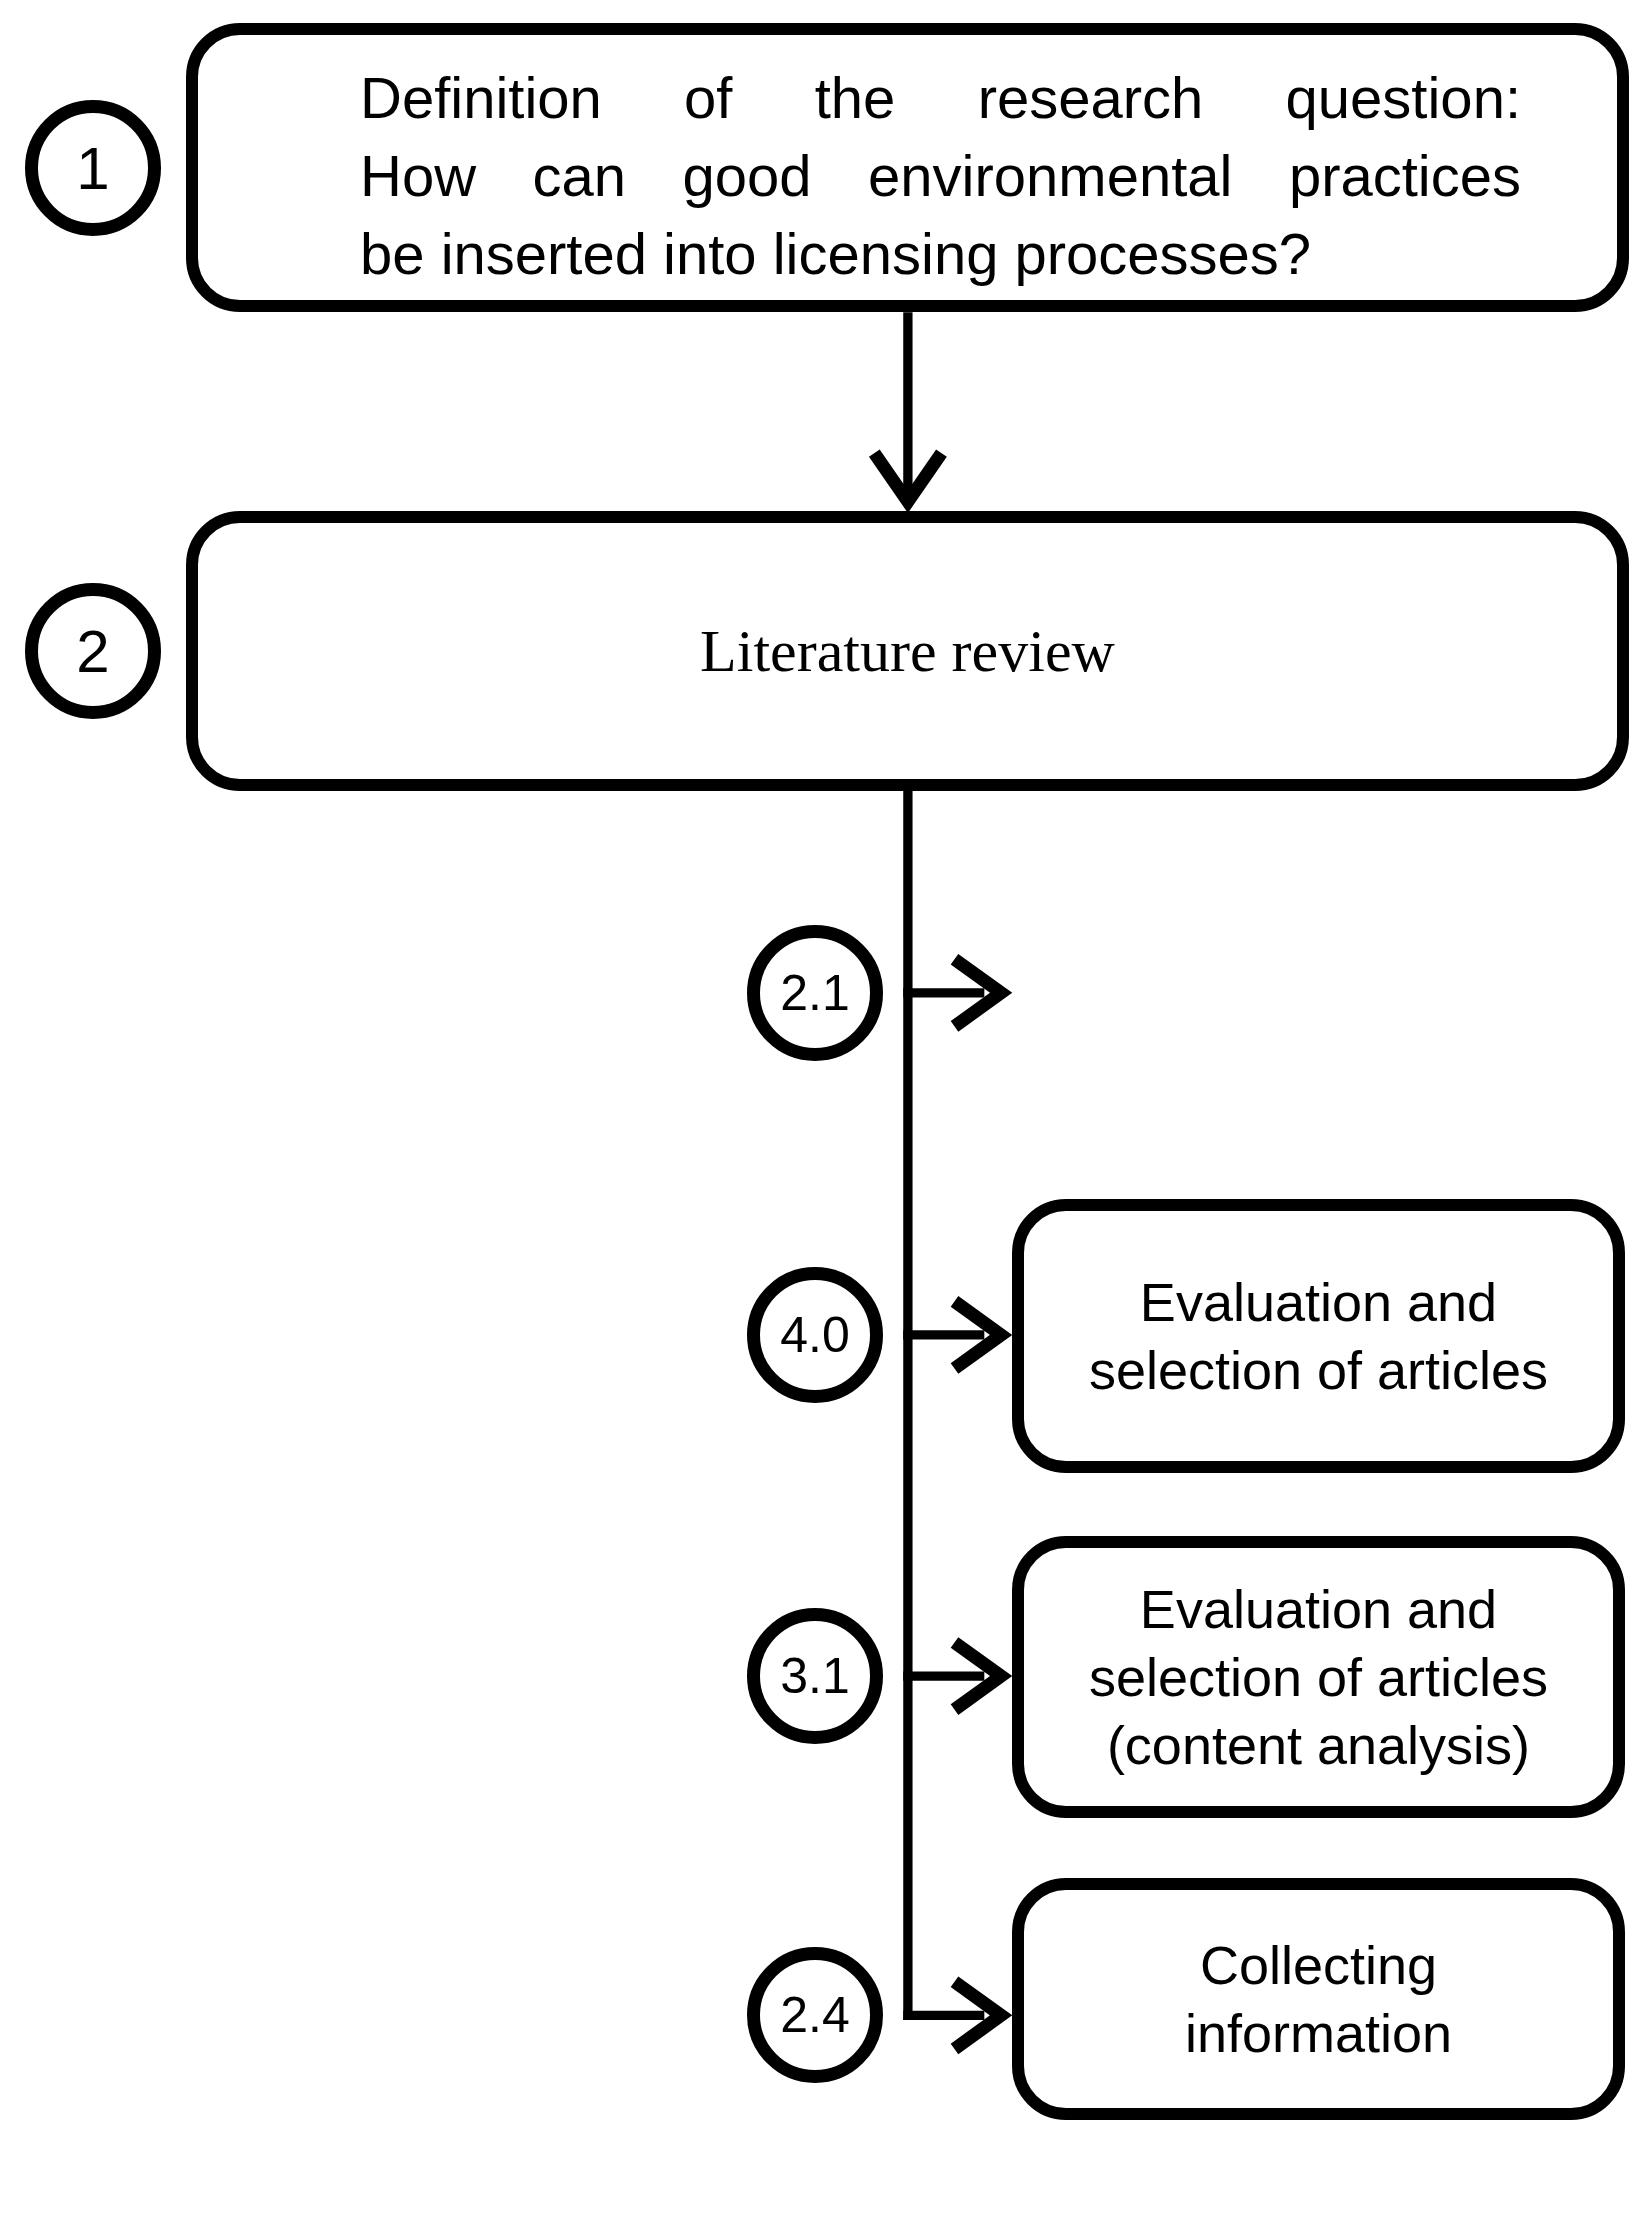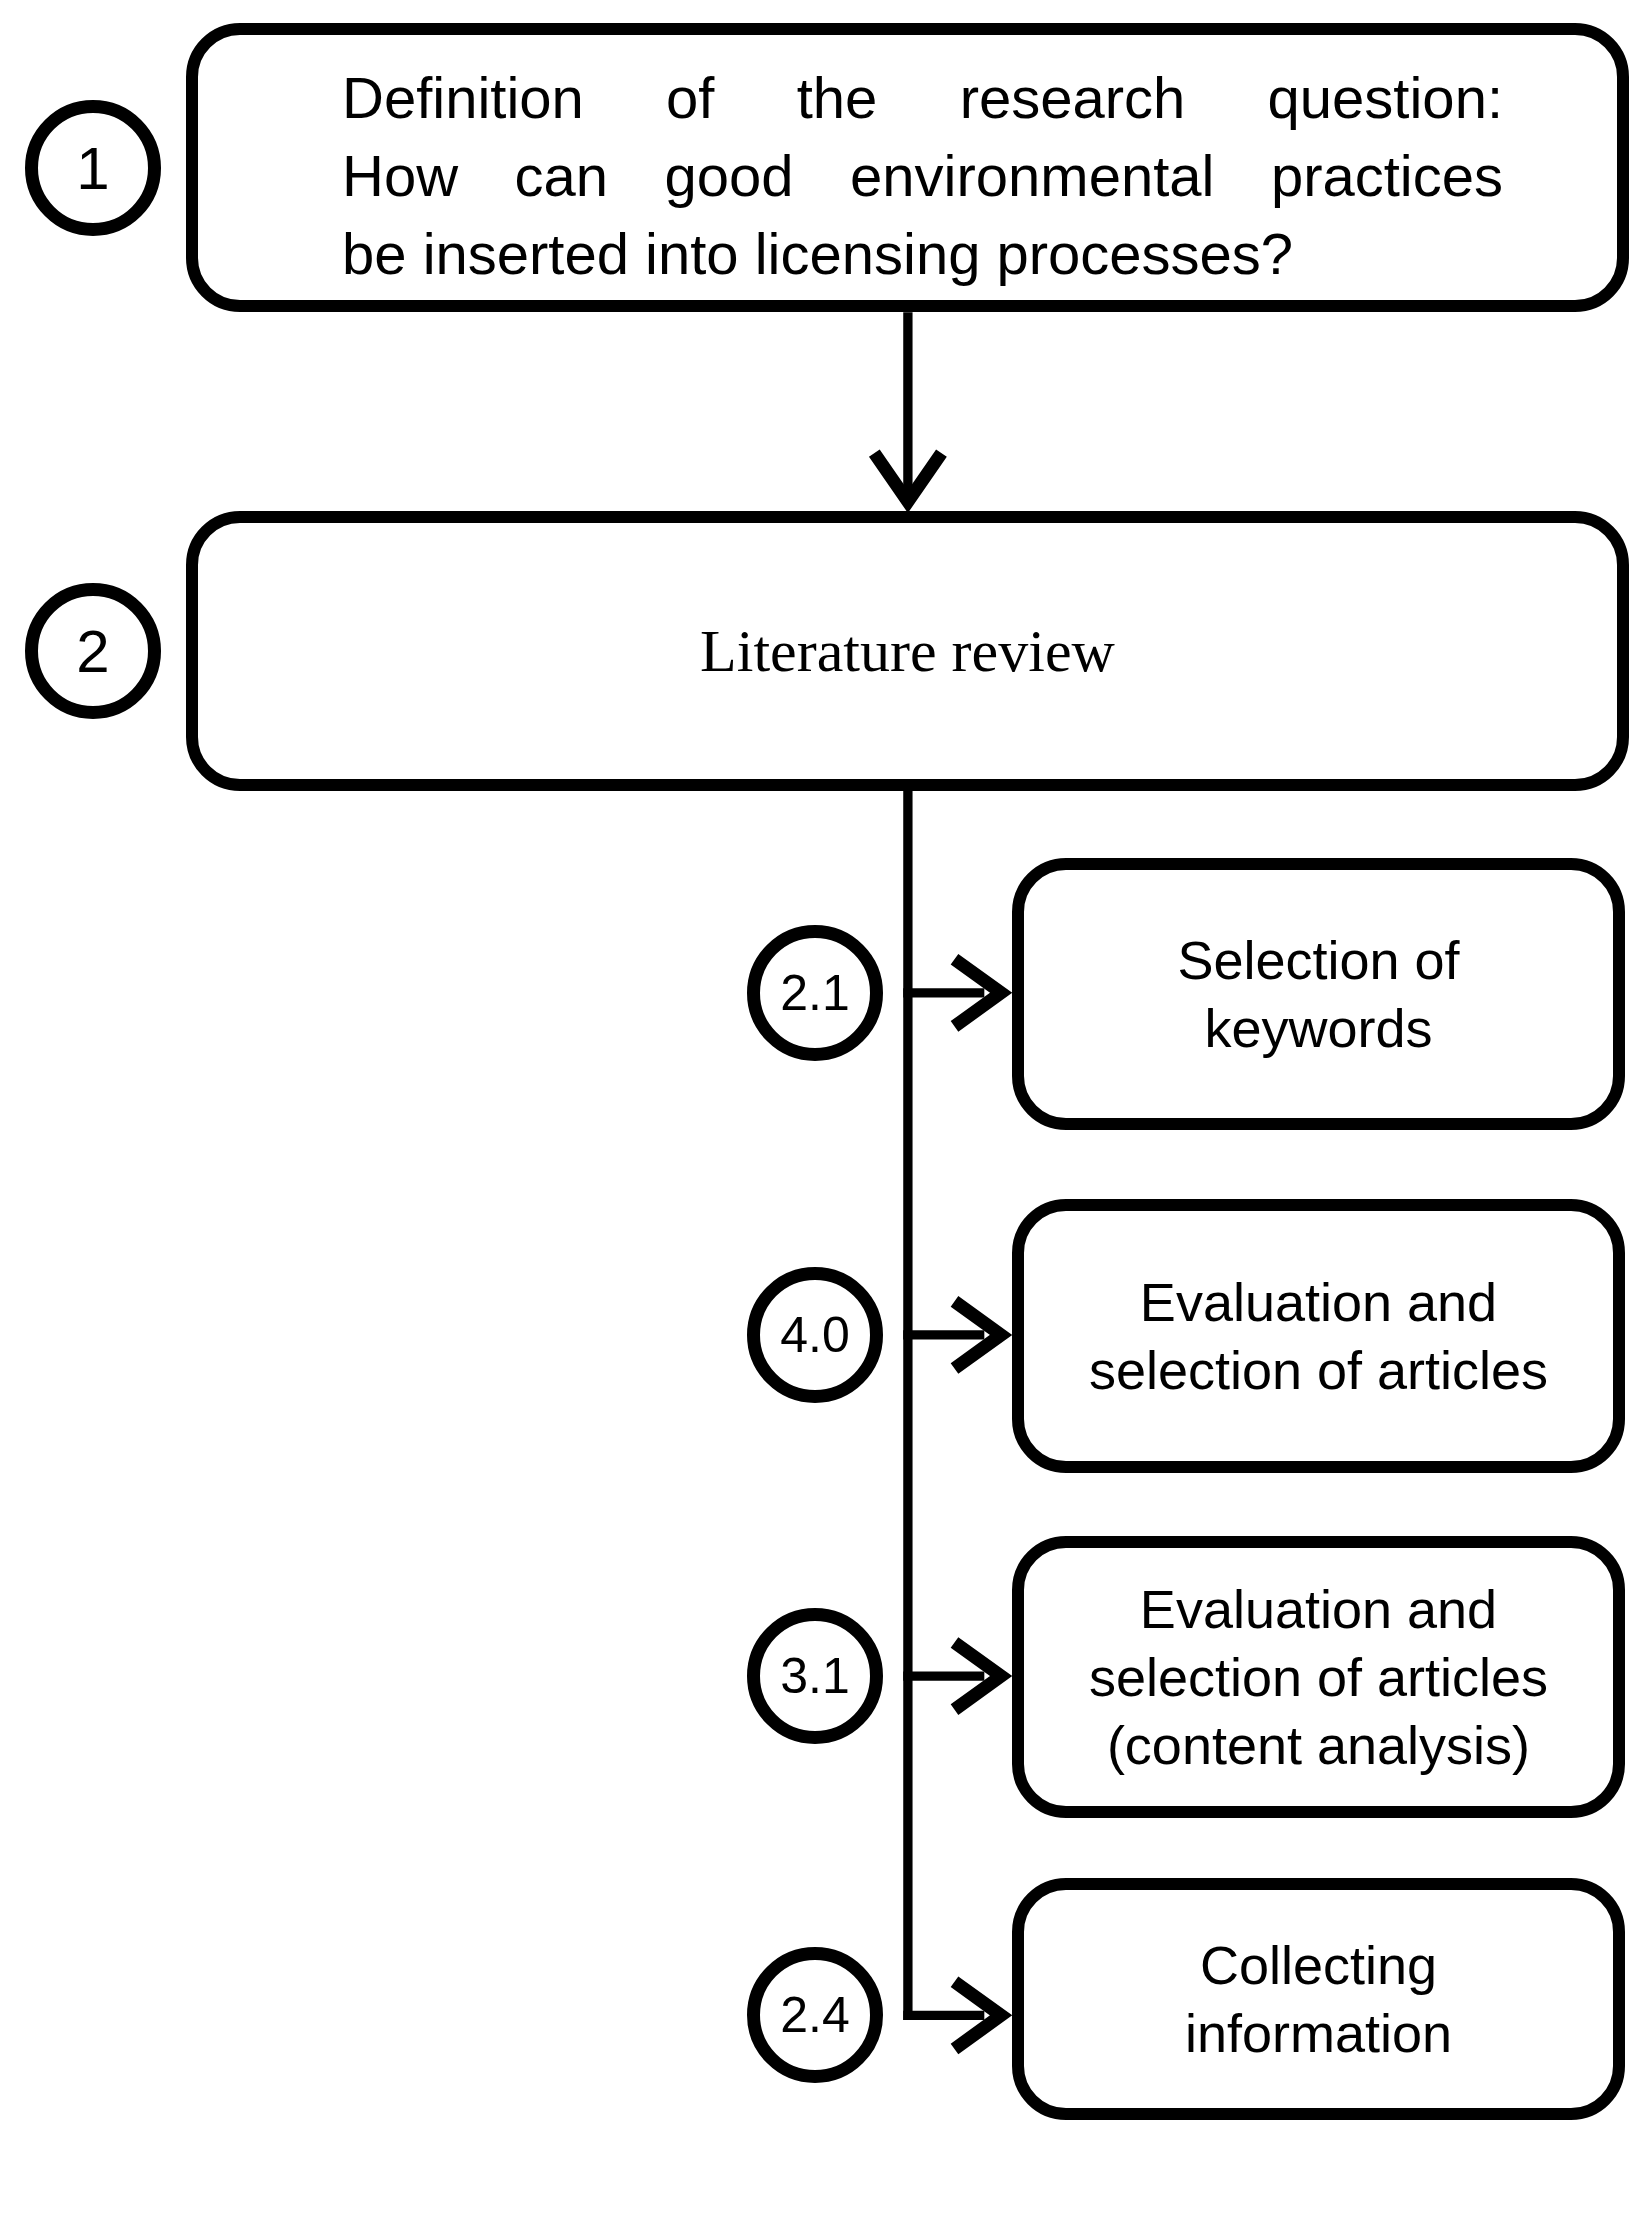--- a/index.html
+++ b/index.html
@@ -46,21 +46,21 @@
 
   .box-def-text {
     position: absolute;
     left: 144px;
     top: 24px;
     width: 1161px;
     font-size: 58px;
     line-height: 78px;
     white-space: nowrap;
   }
-  .box-def-text .line { width: 100%; }
+  .box-def-text .line { width: 100%; margin-left: 18px; }
   .box-def-text .just {
     text-align: justify;
     text-align-last: justify;
     white-space: normal;
   }
 
   .step-circle {
     position: absolute;
     width: 136px;
     height: 136px;
@@ -119,24 +119,20 @@
   <div class="step-circle circle-big circle-2">
     <span>2</span>
   </div>
   <div class="node-box box-main box-lit centered">
     <span>Literature review</span>
   </div>
 
   <div class="step-circle circle-small circle-21">
     <span>2.1</span>
   </div>
-  <div class="node-box box-sub box-s1 centered">
-    <div>Selection of</div>
-    <div>keywords</div>
-  </div>
 
   <div class="step-circle circle-small circle-22">
     <span>4.0</span>
   </div>
   <div class="node-box box-sub box-s2 centered">
     <div>Evaluation and</div>
     <div>selection of articles</div>
   </div>
 
   <div class="step-circle circle-small circle-23">

